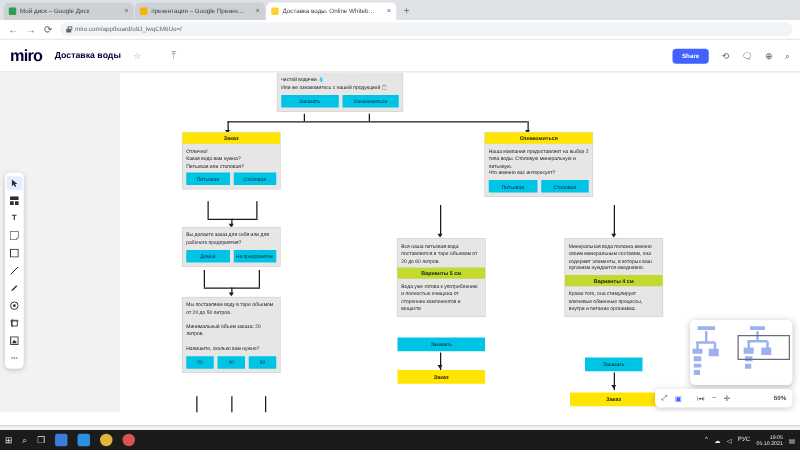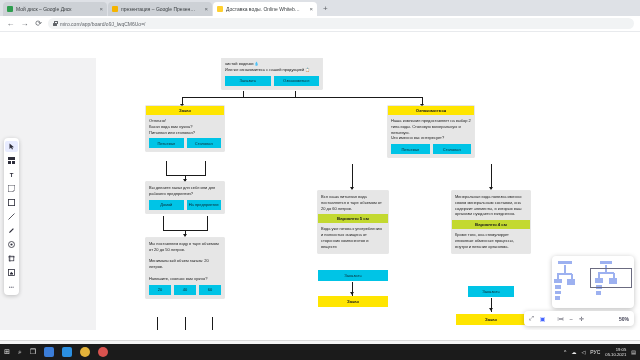--- a/index.html
+++ b/index.html
@@ -178,20 +178,32 @@
     <span class="navbtn">→</span>
     <span class="navbtn">⟳</span>
     <div class="urlbox">
       <span class="lockico"></span>
       <span>miro.com/app/board/o9J_lwqCM6Uo=/</span>
     </div>
   </div>
 
   <div class="app">
 
+    <div class="app-header">
+      <span class="miro-logo">miro</span>
+      <span class="board-title">Доставка воды</span>
+      <span class="hdr-ico">☆</span>
+      <span class="hdr-ico" style="font-size:9px;margin-left:14px">⤒</span>
+      <span class="hdr-spacer"></span>
+      <button class="share-btn">Share</button>
+      <span class="hdr-right-ico">⟲</span>
+      <span class="hdr-right-ico">🗨</span>
+      <span class="hdr-right-ico">⊕</span>
+      <span class="hdr-right-ico">⌕</span>
+    </div>
 
     <div class="canvas">
       <div class="canvas-bg-left"></div>
       <div class="canvas-bg-right"></div>
 
       <div class="toolbar">
         <div class="titem sel">
           <svg width="6" height="7" viewBox="0 0 6 7">
               <path d="M0.5 0.5 L0.5 6 L2 4.5 L3 6.5 L4 6 L3 4.2 L5 4.2 Z" fill="#2d2d3a"></path>
             </svg>

